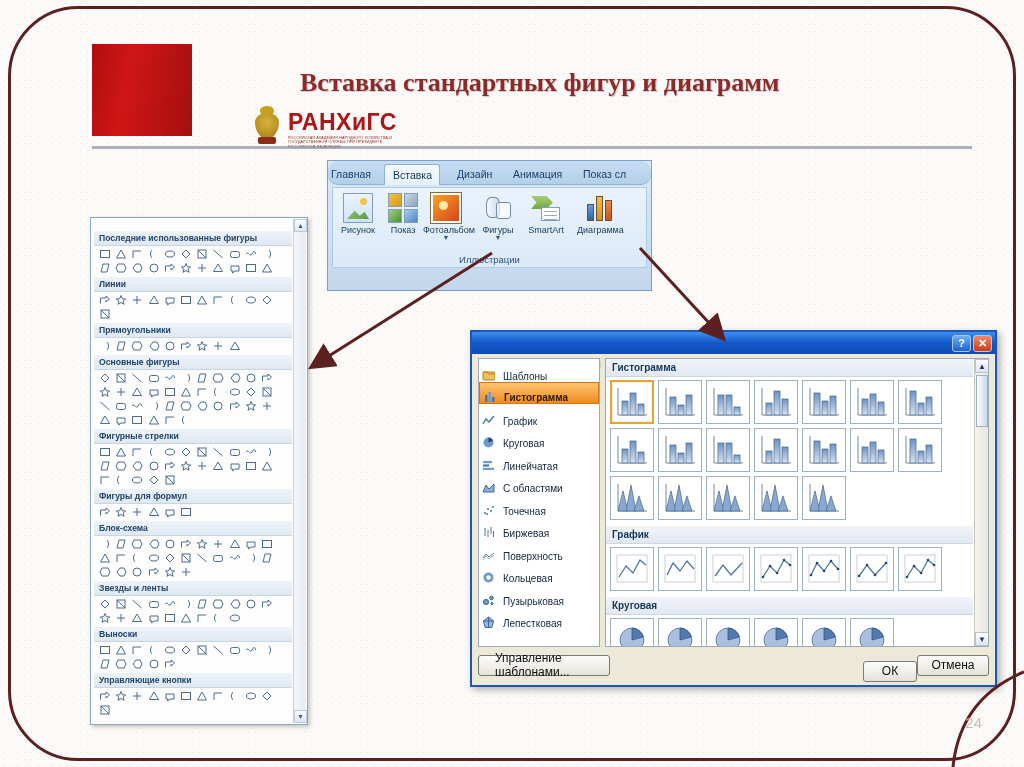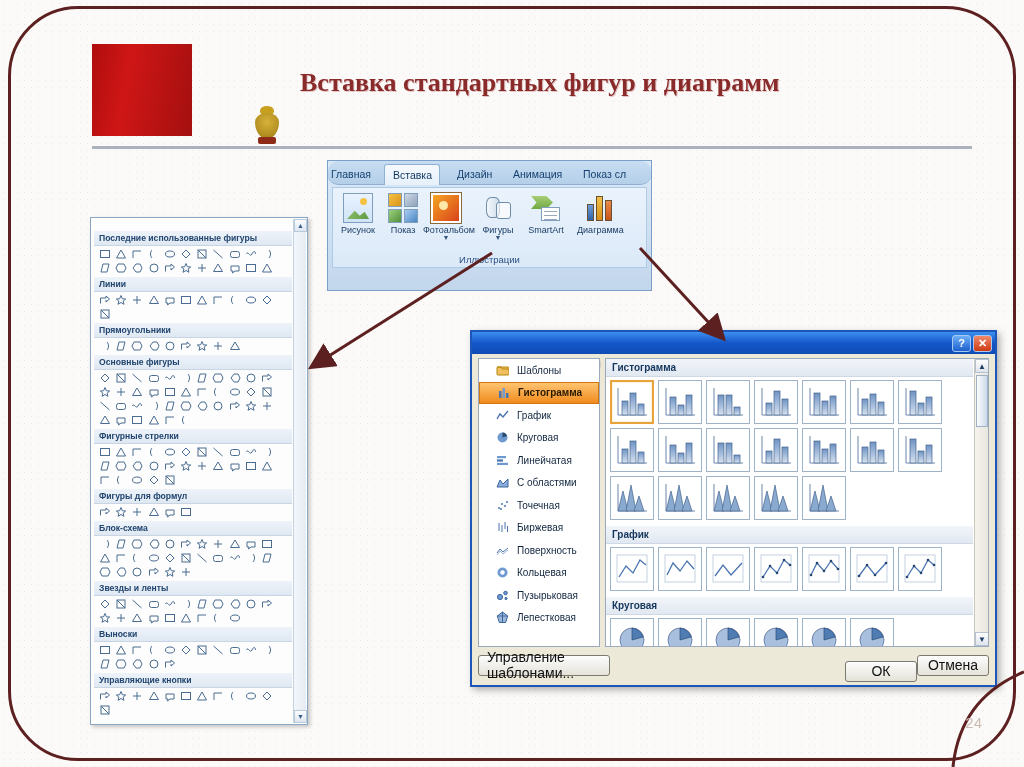--- a/index.html
+++ b/index.html
@@ -115,21 +115,21 @@
   .dlg-title{ height:22px; background:linear-gradient(180deg,#3d8ff0 0%,#1457c9 50%,#0f4bb5 100%);
     display:flex; align-items:center; padding:0 3px 0 8px; }
   .dlg-title .t{ color:#fff; font-size:12px; font-weight:bold; flex:1;
     text-shadow:1px 1px 1px rgba(0,0,0,.45);margin-top:40px; }
   .dlg-btn{ width:19px; height:17px; margin-left:2px; border:1px solid #a8c8f0; border-radius:3px;
     font-size:11px; font-weight:bold; color:#fff; display:flex; align-items:center; justify-content:center; }
   .dlg-btn.help{ background:linear-gradient(180deg,#6fb0f7,#1d60cd); }
   .dlg-btn.close{ background:linear-gradient(180deg,#f08a6a,#cf3a14); }
   .dlg-body{ position:absolute; left:6px; top:26px; right:6px; bottom:38px; display:flex; }
   .type-list{ width:122px; background:#fff; border:1px solid #9aa9bb; overflow:hidden; }
-  .tl-item{ display:flex; align-items:center; height:22.5px; padding-left:17px; font-size:10px; color:#10243d; }
+  .tl-item{ display:flex; align-items:flex-end; height:22.5px; padding-left:3px; font-size:10px; color:#10243d; }
   .tl-item.sel{ background:linear-gradient(180deg,#ffc470,#f08b1e); border:1px solid #d2760d;
     color:#2b1a00; font-weight:bold; }
   .tl-ico{ width:14px; height:13px; margin-right:7px; position:relative; flex:none; }
   .gallery{ flex:1; margin-left:5px; background:#fff; border:1px solid #9aa9bb; position:relative; overflow:hidden; }
   .gal-inner{ position:absolute; left:0; top:0; right:15px; bottom:0; overflow:hidden; }
   .gal-head{ font-size:10px; font-weight:bold; color:#15365c; padding:3px 6px;
     background:linear-gradient(180deg,#f2f5fa,#e1e8f1); border-bottom:1px solid #cfd9e5; }
   .gal-grid{ display:flex; flex-wrap:wrap; padding:3px 2px 2px 4px; }
   .gal-cell{ width:44px; height:44px; margin:0 4px 4px 0; border:1px solid #9fb3c8; background:#fff;
     display:flex; align-items:center; justify-content:center; }
@@ -137,41 +137,45 @@
   .gal-scroll{ position:absolute; right:0; top:0; width:14px; bottom:0;
     background:linear-gradient(90deg,#f5f3ee,#e9e6dd); border-left:1px solid #c9c6bc; }
   .gs-arrow{ position:absolute; left:0; width:14px; height:14px; font-size:8px; color:#1d3c66;
     display:flex; align-items:center; justify-content:center;
     background:linear-gradient(180deg,#fdfdfd,#dfe4ec); border:1px solid #b5c2d2; }
   .gs-arrow.up{ top:0; } .gs-arrow.down{ bottom:0; }
   .gs-thumb{ position:absolute; left:1px; top:16px; width:12px; height:52px;
     background:linear-gradient(90deg,#fbfcfe,#ccd8e8); border:1px solid #9fb0c4; }
   .dlg-foot{ position:absolute; left:6px; right:6px; bottom:6px; height:28px; display:flex; align-items:center; }
   .btn{ height:21px; background:linear-gradient(180deg,#fdfdfd,#e4e2d8); border:1px solid #7b7a70;
-    border-radius:3px; font-size:14px; color:#111; display:flex; align-items:center;
-    justify-content:center; padding:0 8px; }
-  .btn.ok{ width:72px; margin-left:auto;margin-top:12px; }
+    border-radius:3px; font-size:12px; color:#111; display:flex; align-items:center;
+    justify-content:center; padding:0 16px; }
+  .btn.ok{ width:54px; margin-left:auto;margin-top:12px; }
   .btn.cancel{ width:72px; }
 
   
   .anno{ position:absolute; left:0; top:0; width:1024px; height:767px; pointer-events:none; }
   .page-num{ position:absolute; right:42px; bottom:36px; font-size:15px; color:#c9bdb5; }
 </style>
 </head>
 <body>
 
 <div class="paper-texture"></div>
 <div class="slide-border"></div>
 
 <div class="header">
   <div class="logo-block"></div>
   <div class="logo-emblem">
     <div class="crown"></div>
       <div class="shield"></div>
       <div class="base"></div>
+  </div>
+  <div class="logo-text">
+    <div class="main">РАНХиГС</div>
+    <div class="sub">РОССИЙСКАЯ АКАДЕМИЯ НАРОДНОГО ХОЗЯЙСТВА И ГОСУДАРСТВЕННОЙ СЛУЖБЫ ПРИ ПРЕЗИДЕНТЕ РОССИЙСКОЙ ФЕДЕРАЦИИ</div>
   </div>
 </div>
 <div class="title">Вставка стандартных фигур и диаграмм</div>
 <div class="header-rule"></div>
 
 <div class="ribbon">
   <div class="ribbon-tabs">
     <div class="tab" style="left:-4px">Главная</div>
     <div class="tab active" style="left:56px">Вставка</div>
     <div class="tab" style="left:122px">Дизайн</div>

